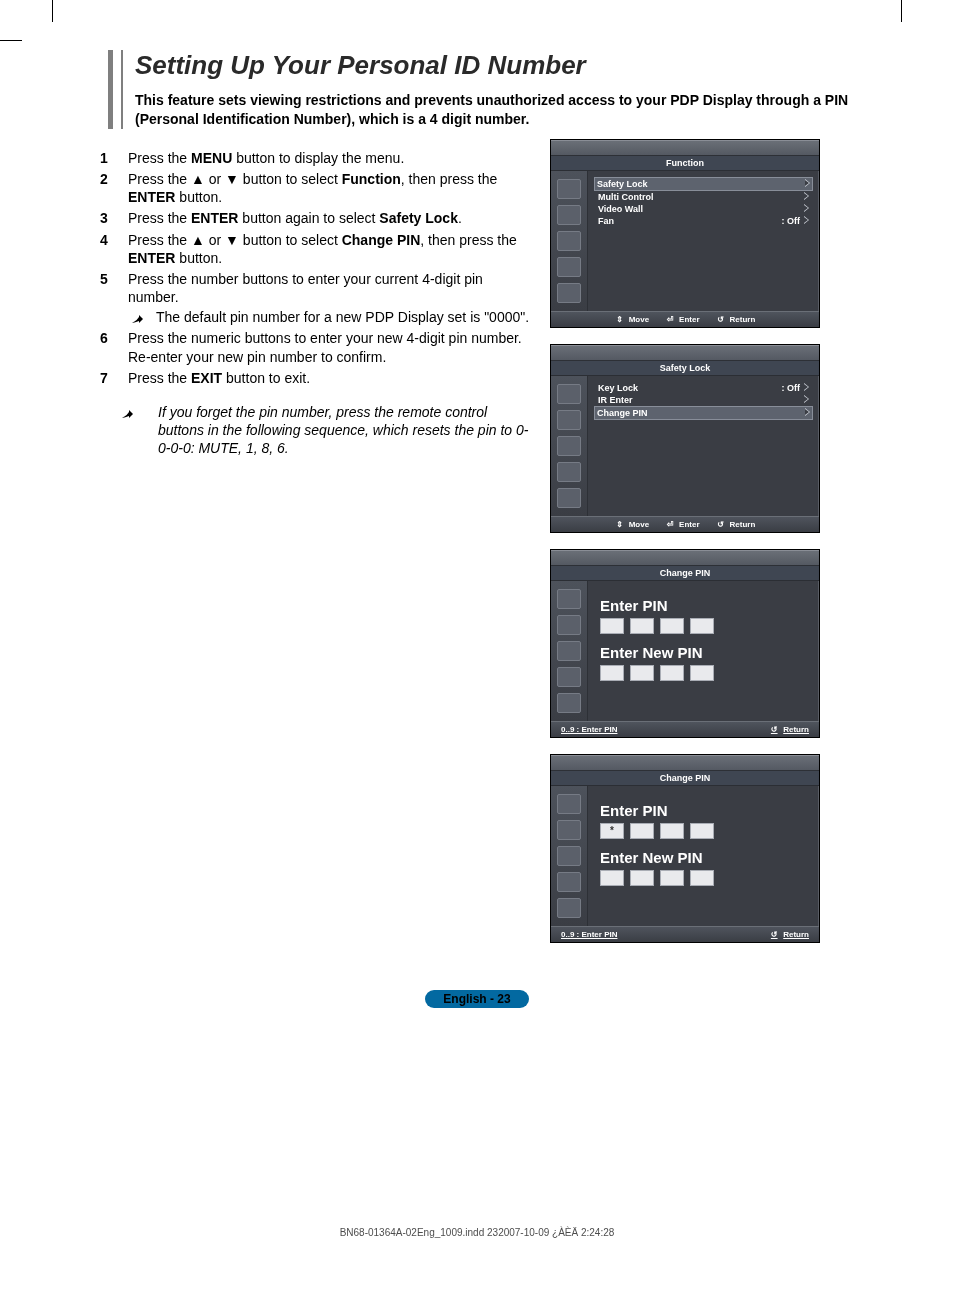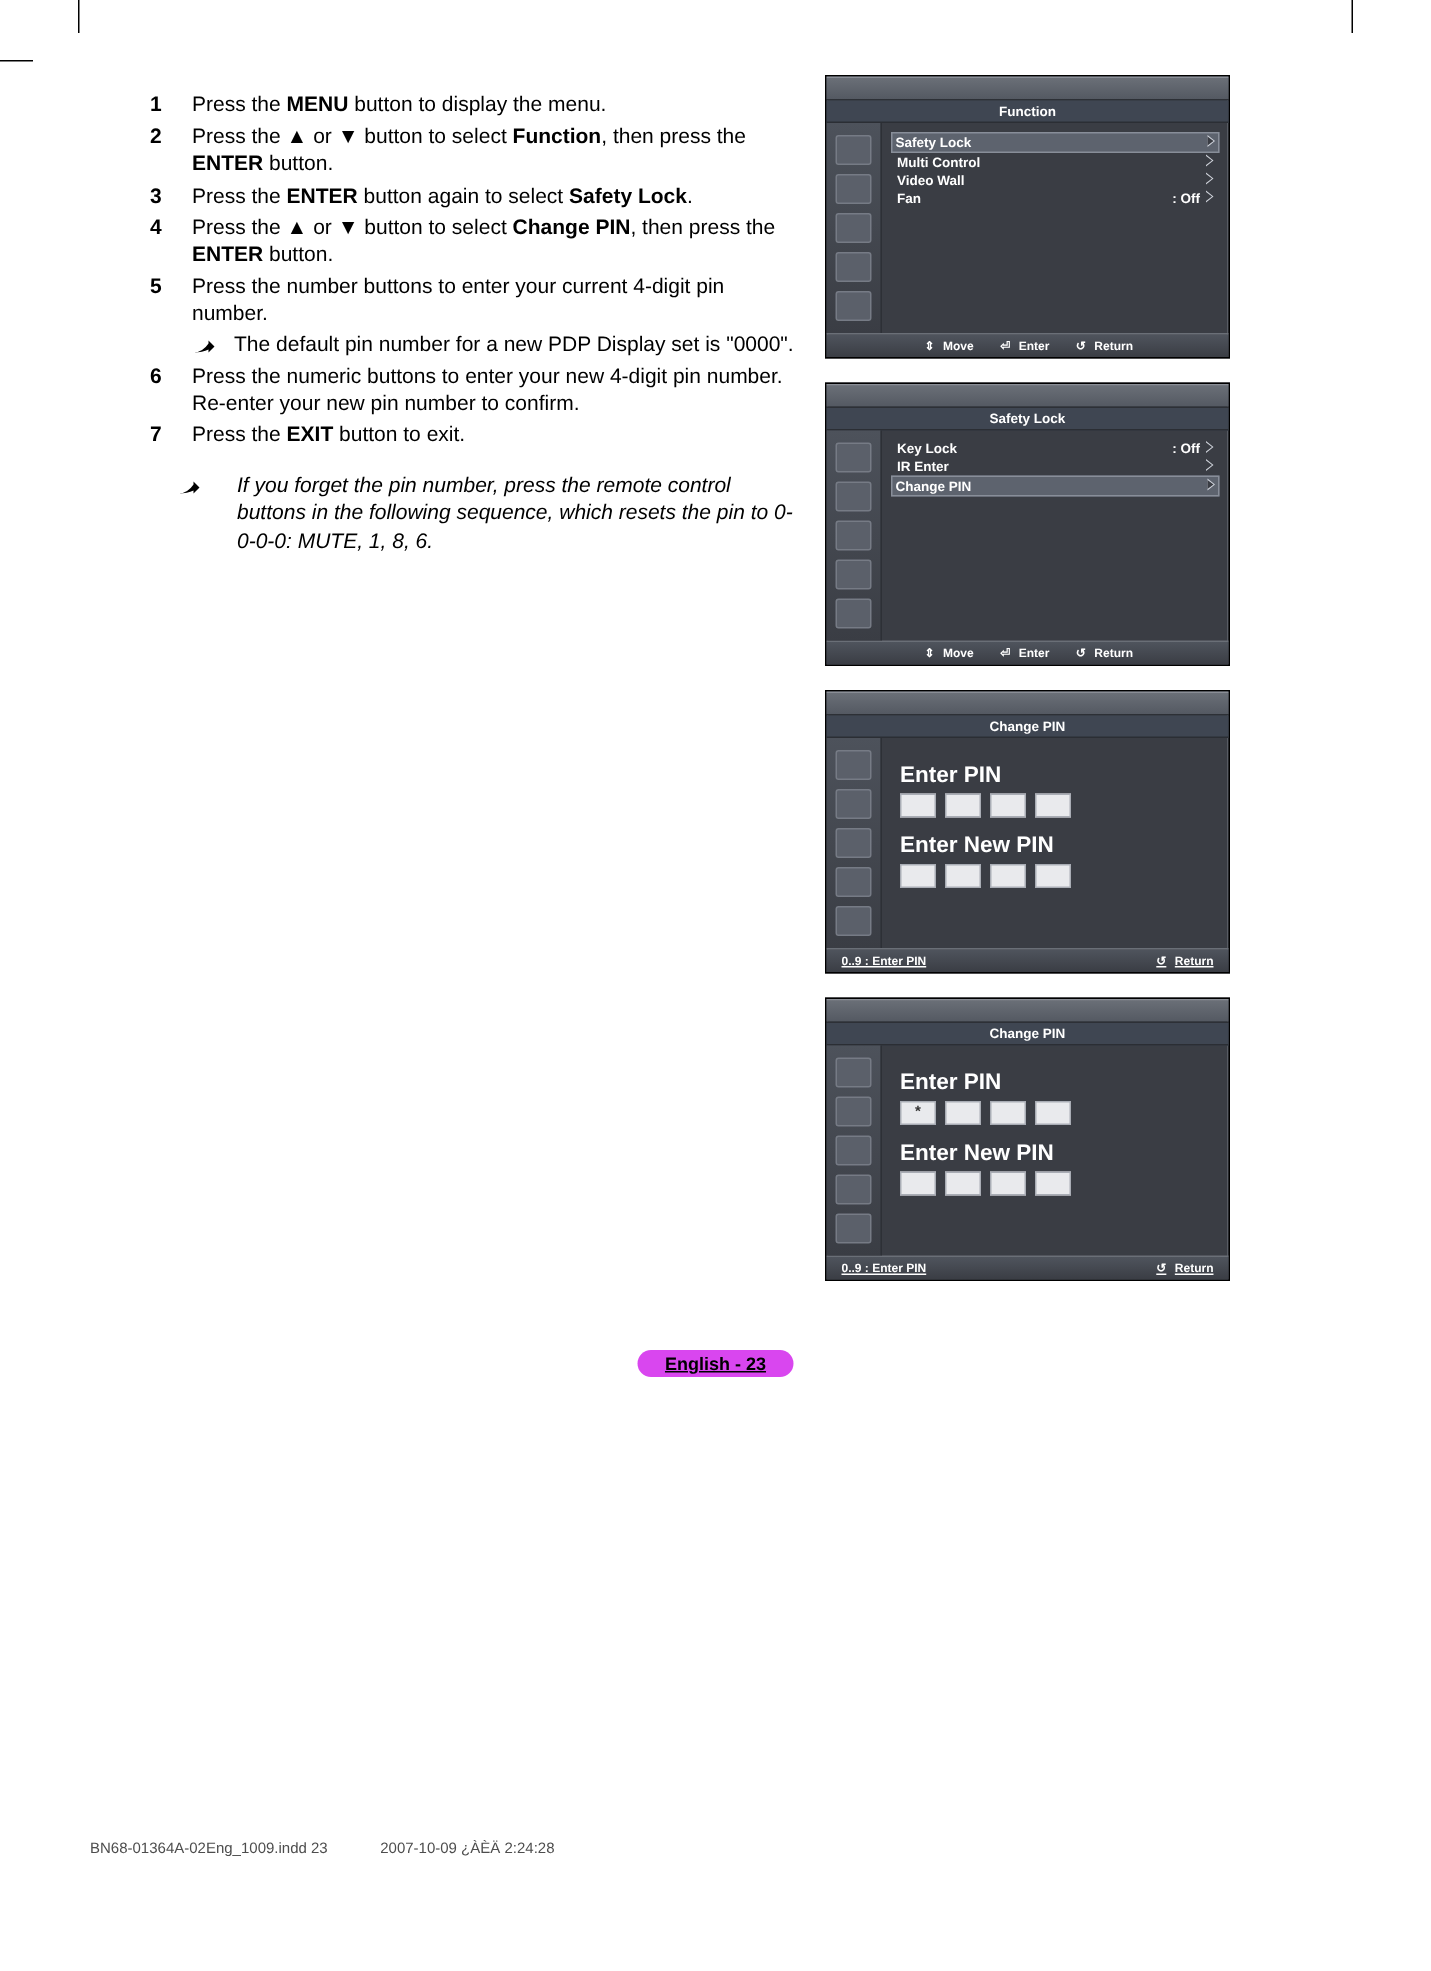--- a/index.html
+++ b/index.html
@@ -208,52 +208,56 @@
     font-size: 10px;
     line-height: 14px;
   }
   .osd-footer.between { justify-content: space-between; padding-left: 10px; padding-right: 10px; text-decoration: underline; }
   .page-number {
     text-align: center;
     margin-top: 30px;
   }
   .page-number span {
     display: inline-block;
-    background: #d946ef;
+    background: #0369a1;
     border-radius: 10px;
     padding: 2px 18px;
     font-size: 12px;
     font-weight: bold;
     color: #000;
-    text-decoration: underline;
   }
   .imprint {
     position: absolute;
     bottom: 22px;
     left: 60px;
     right: 60px;
     display: flex;
-    justify-content: flex-start;
+    justify-content: center;
     font-size: 10px;
     color: #4d4d4d;
-    gap: 35px;
   }
   svg.note-arrow { width: 18px; height: 10px; }
 </style>
 </head>
 <body>
 
 <div class="crop-mark-top">
   <div class="crop-v" style="left:52px"></div>
   <div class="crop-v" style="right:52px"></div>
 </div>
 <div class="crop-h"></div>
 
 <div class="page">
 
+  <div class="title-wrap">
+    <div class="title-inner">
+      <h1>Setting Up Your Personal ID Number</h1>
+      <div class="blurb">This feature sets viewing restrictions and prevents unauthorized access to your PDP Display through a PIN (Personal Identification Number), which is a 4 digit number.</div>
+    </div>
+  </div>
 
   <div class="columns">
     <div class="col-left">
       <ol class="steps">
         <li>
             <span class="num">1</span>
           <span><span>Press the </span><b>MENU</b><span> button to display the menu.</span></span>
           </li>
         <li>
             <span class="num">2</span>

